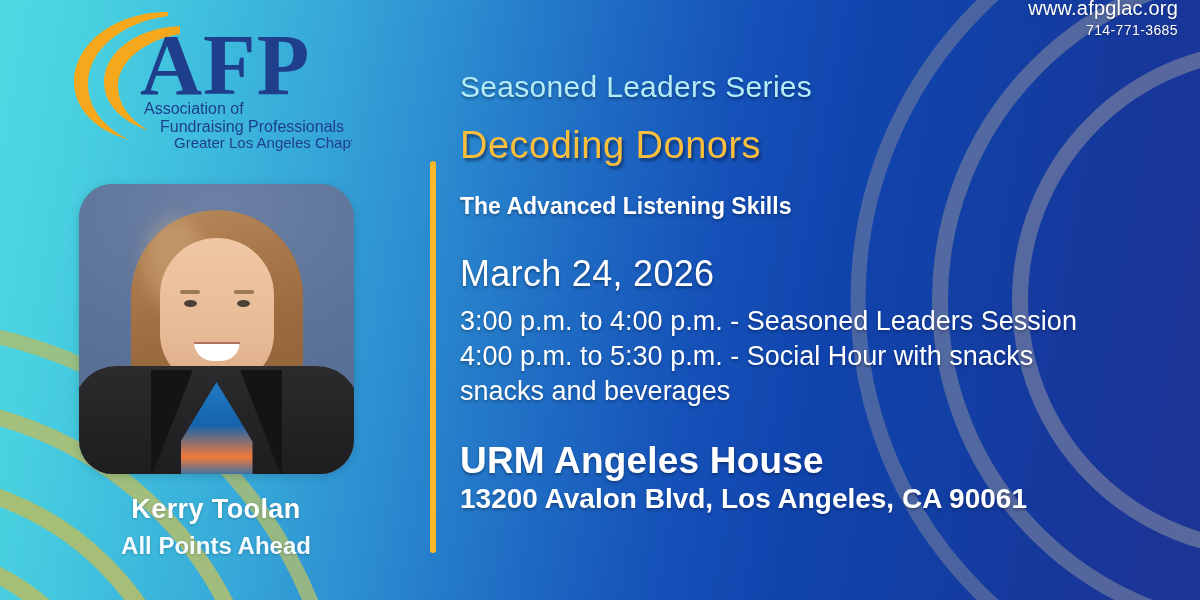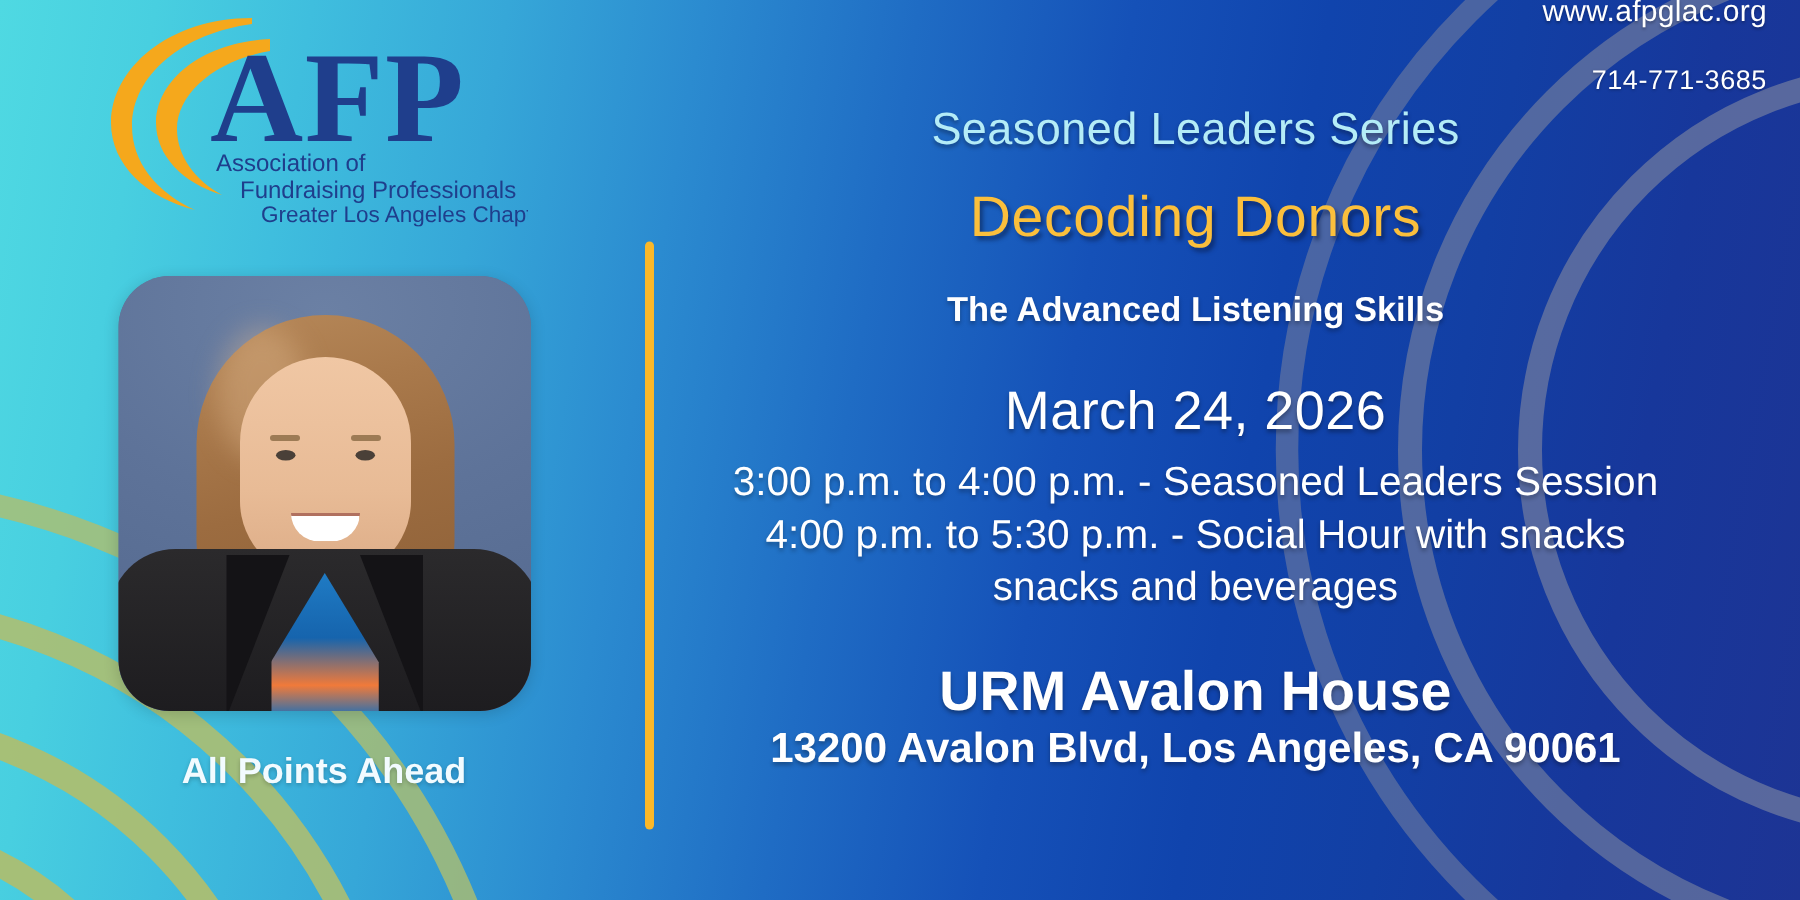--- a/index.html
+++ b/index.html
@@ -64,24 +64,23 @@
     text-align: right;
     color: #ffffff;
     line-height: 1.28;
   }
   .contact .url {
     font-size: 20px;
     letter-spacing: .2px;
     text-shadow: 0 1px 2px rgba(0,0,0,.3);
   }
   .contact .phone {
-    font-size: 18px;
+    font-size: 14px;
     letter-spacing: .4px;
     text-shadow: 0 1px 2px rgba(0,0,0,.3);
-    margin-top: 20px;
   }
 
   
   .photo-wrap {
     position: absolute;
     left: 79px;
     top: 184px;
     width: 275px;
     height: 290px;
     border-radius: 34px;
@@ -252,21 +251,21 @@
     border-radius: 3px;
     background: #fbb829;
   }
 
   
   .content {
     position: absolute;
     left: 460px;
     right: 66px;
     top: 70px;
-    text-align: center;
+    text-align: left;
     color: #ffffff;
   }
   .series {
     font-size: 30px;
     color: #b4ecf7;
     letter-spacing: .3px;
     text-shadow: 0 2px 3px rgba(0,0,0,.35);
   }
   .title {
     margin-top: 20px;
@@ -373,20 +372,21 @@
       <div class="necklace"></div>
       <div class="jacket">
         <div class="blouse"></div>
         <div class="lapel-l"></div>
         <div class="lapel-r"></div>
       </div>
     </div>
   </div>
 
   <div class="speaker">
+    <div class="speaker-name">Kerry Toolan</div>
     <div class="speaker-org">All Points Ahead</div>
   </div>
 
   <div class="divider"></div>
 
   <div class="content">
     <div class="series">Seasoned Leaders Series</div>
     <div class="title">Decoding Donors</div>
     <div class="subtitle">
       <div>The Advanced Listening Skills</div>
@@ -399,17 +399,17 @@
         <span class="time">3:00 p.m. to 4:00 p.m. -</span>
         <span class="desc">Seasoned Leaders Session</span>
       </div>
       <div>
         <span class="time">4:00 p.m. to 5:30 p.m. -</span>
         <span class="desc">Social Hour with snacks</span>
       </div>
       <div class="desc">snacks and beverages</div>
     </div>
 
-    <div class="venue">URM Avalon House</div>
+    <div class="venue">URM Angeles House</div>
     <div class="address">13200 Avalon Blvd, Los Angeles, CA 90061</div>
   </div>
 
 </div>
 
 </body></html>

